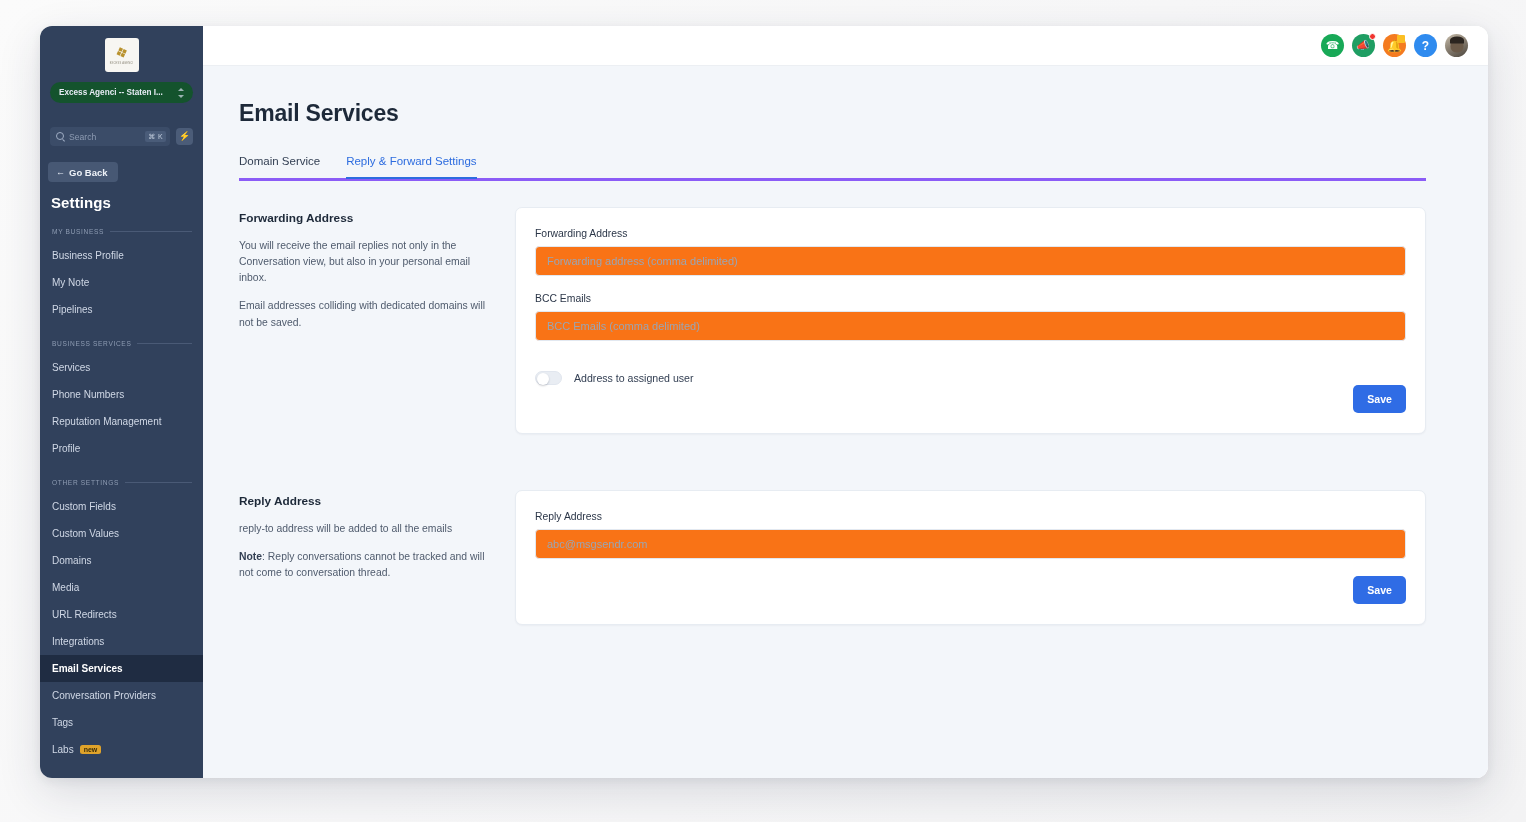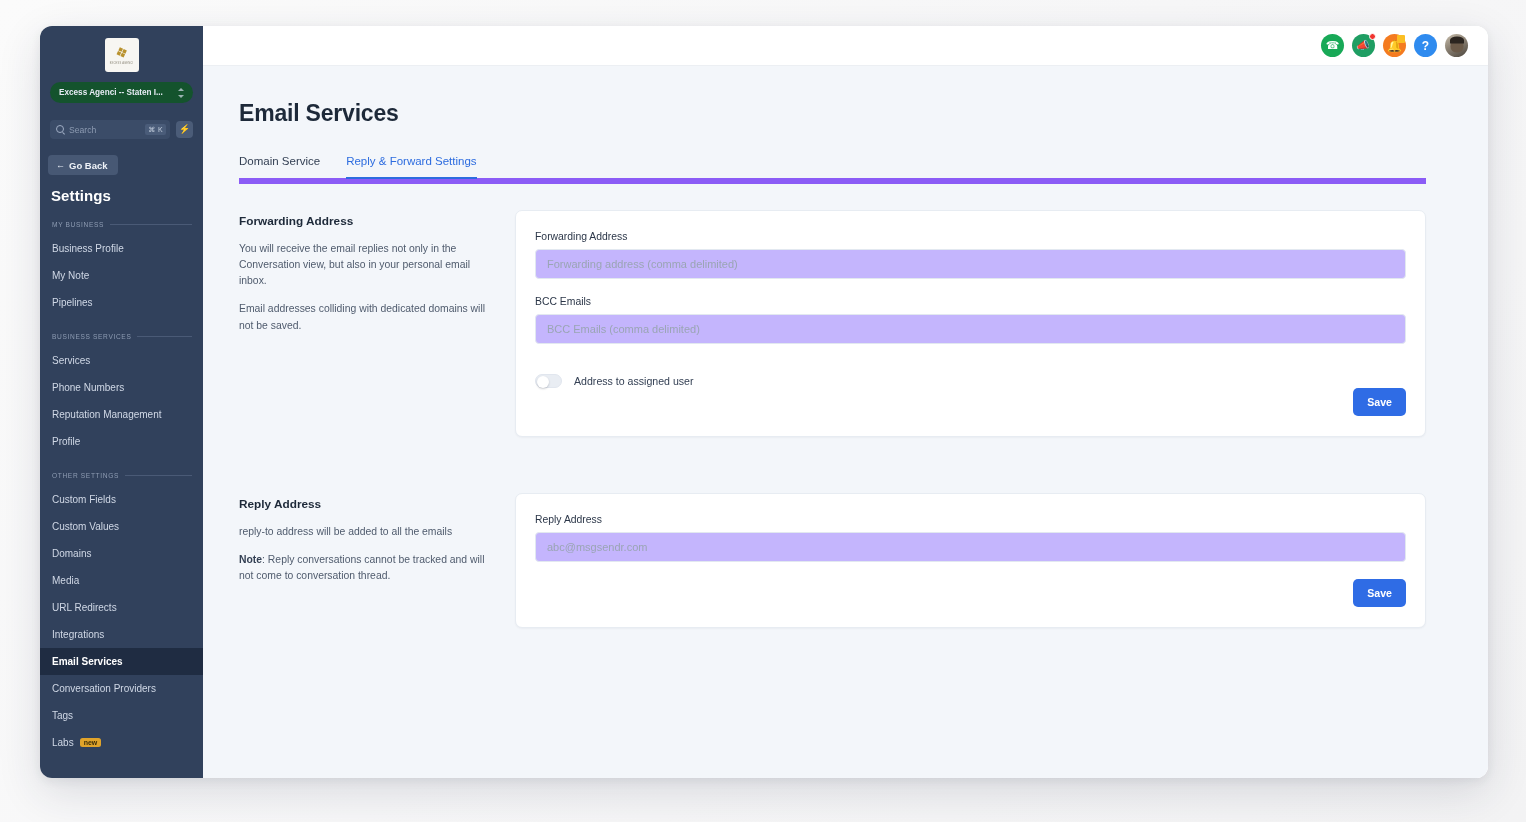--- a/index.html
+++ b/index.html
@@ -106,21 +106,21 @@
     position: absolute;
     left: 1px;
     width: 0; height: 0;
     border-left: 3.2px solid transparent;
     border-right: 3.2px solid transparent;
   }
   .updown:before { top: 2px; border-bottom: 3.6px solid #cfd8e6; }
   .updown:after  { bottom: 2px; border-top: 3.6px solid #cfd8e6; }
 
   .search-row {
-    margin: 17px 10px 0 10px;
+    margin: 24px 10px 0 10px;
     display: flex;
     align-items: center;
     gap: 6px;
   }
   .search-box {
     flex: 1;
     height: 19px;
     background: #3b4c68;
     border-radius: 4px;
     display: flex;
@@ -333,21 +333,21 @@
     font-size: 23px;
     font-weight: bold;
     color: #1d2939;
     letter-spacing: -.2px;
     margin-bottom: 28px;
   }
 
   .tabs {
     display: flex;
     gap: 26px;
-    border-bottom: 6px solid #8b5cf6;
+    border-bottom: 3px solid #8b5cf6;
     margin-bottom: 26px;
   }
   .tab {
     font-size: 11.5px;
     color: #344054;
     padding-bottom: 11px;
     cursor: pointer;
     position: relative;
     white-space: nowrap;
   }
@@ -399,21 +399,21 @@
   .field-label {
     font-size: 10.4px;
     color: #2b3648;
     margin-bottom: 7px;
   }
   .text-input {
     width: 100%;
     height: 30px;
     border: 1px solid #e2e8f0;
     border-radius: 4px;
-    background: #c4b5fd;
+    background: #f97316;
     padding: 0 11px;
     font-size: 11px;
     color: #1d2939;
     font-family: "Liberation Sans", sans-serif;
     outline: none;
   }
   .text-input::placeholder { color: #9aa5b4; }
   .field-block { margin-bottom: 17px; }
   .field-block:last-of-type { margin-bottom: 0; }
 

